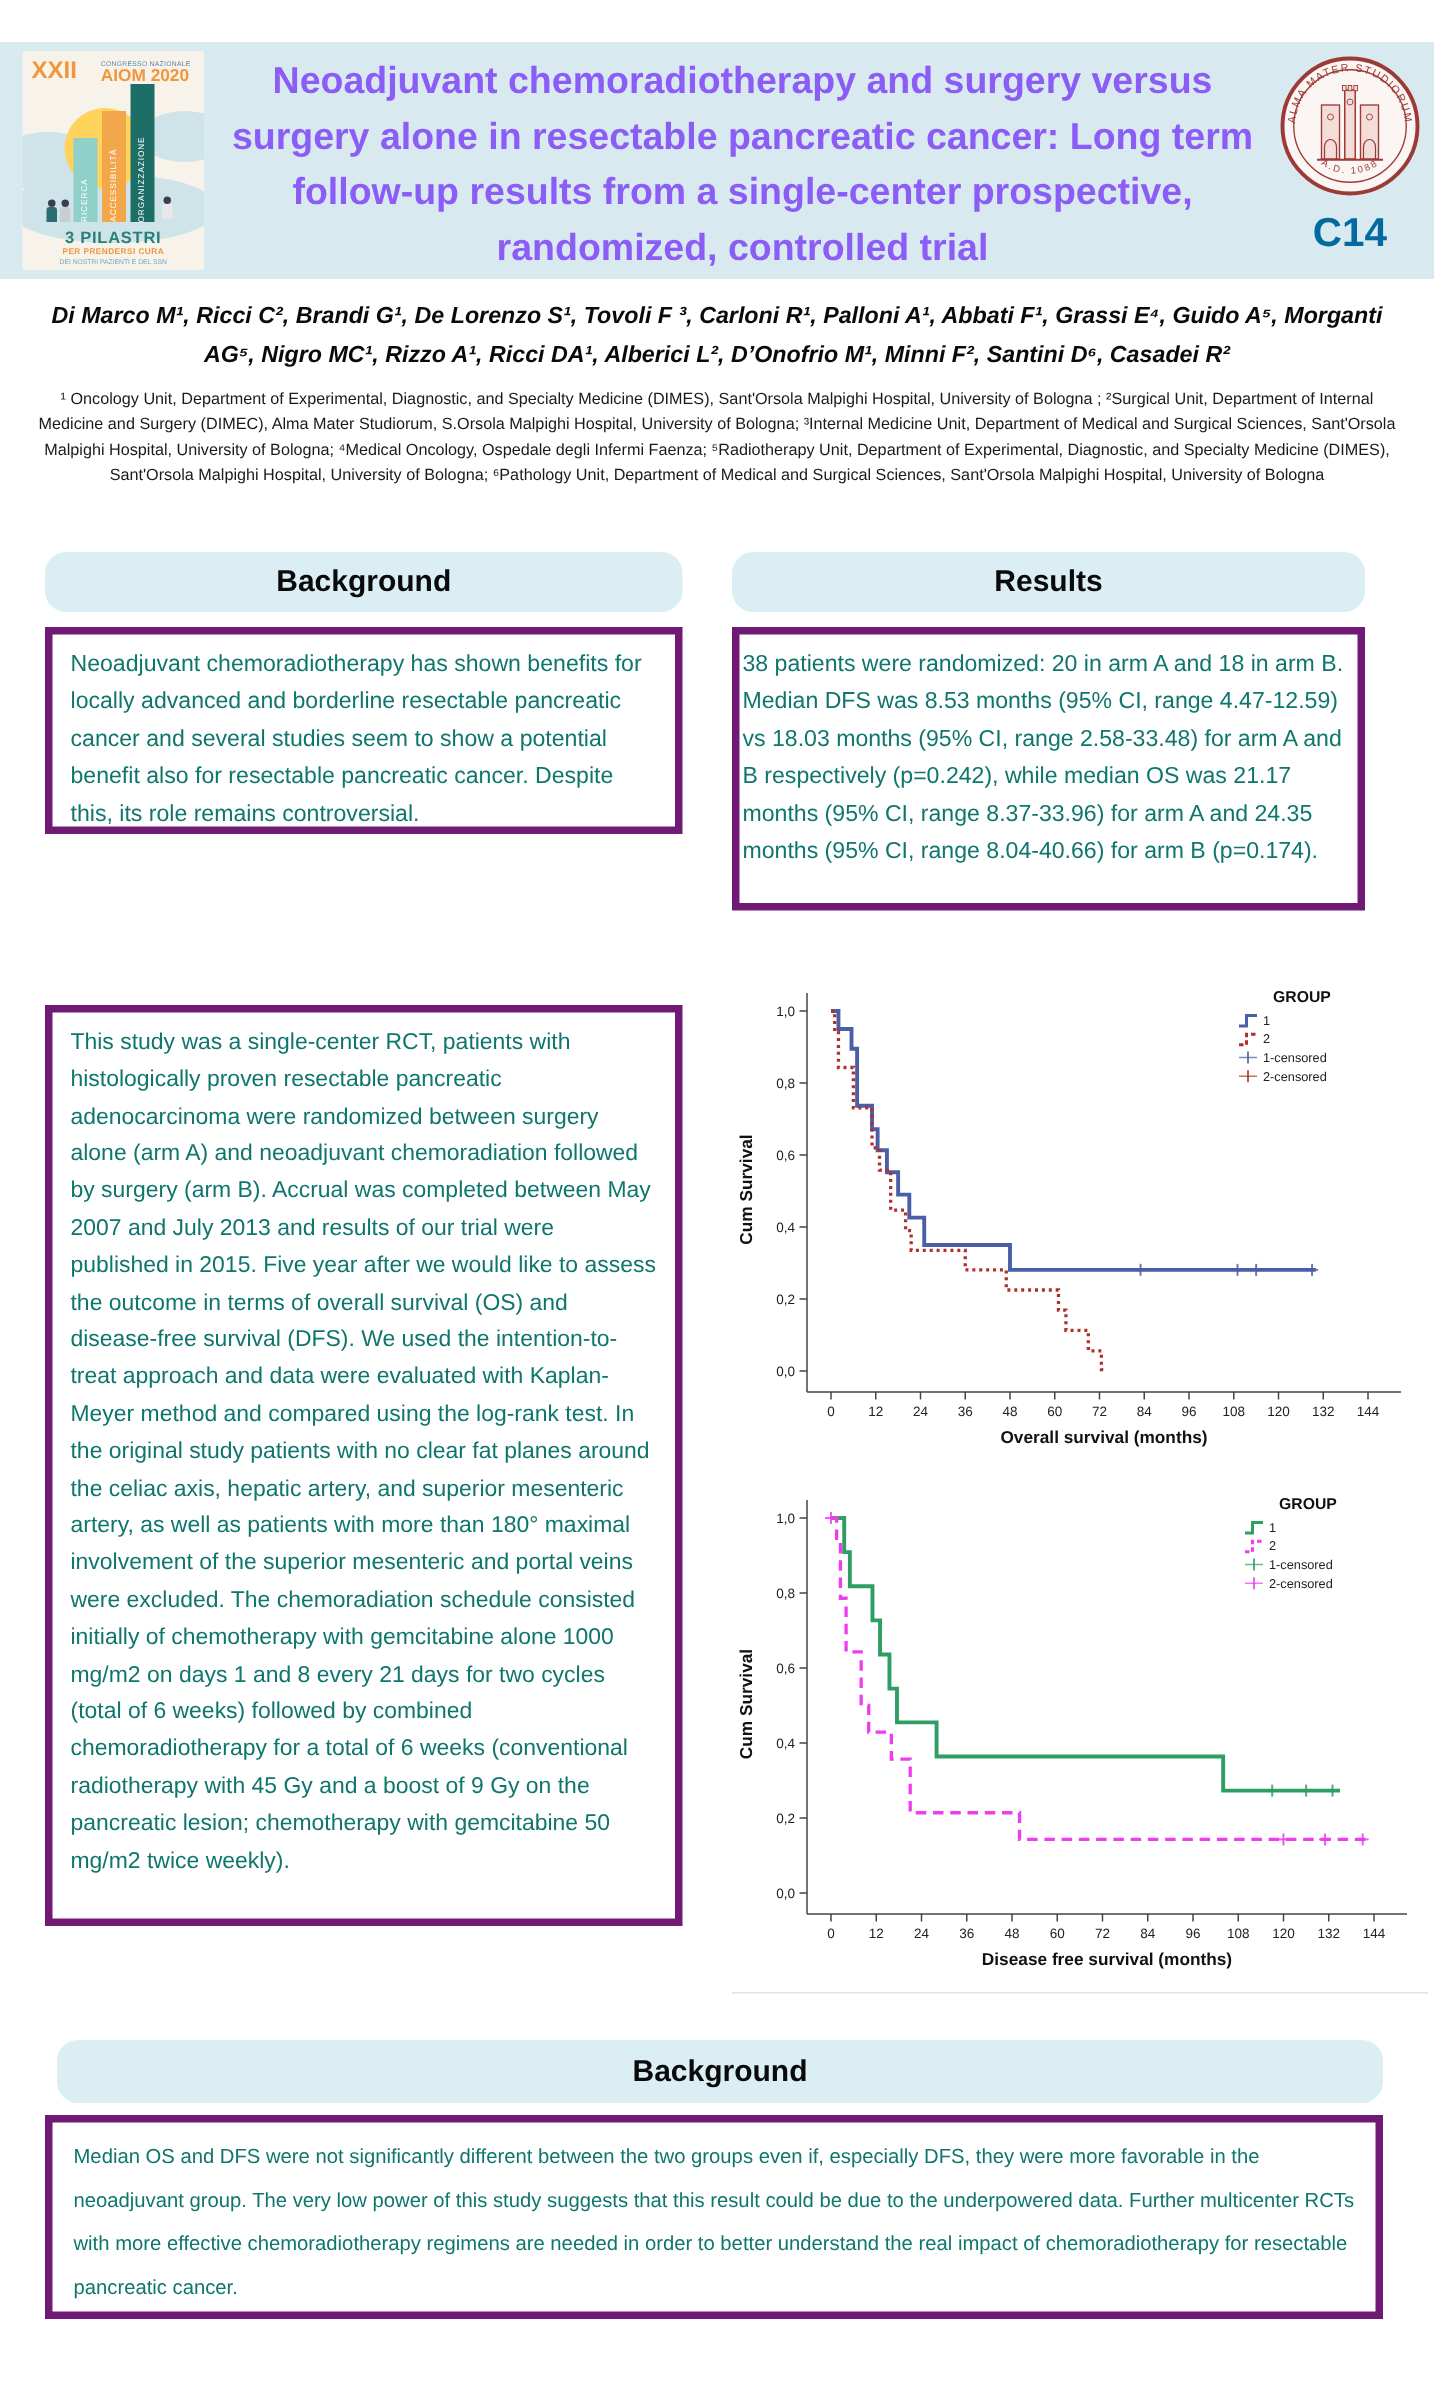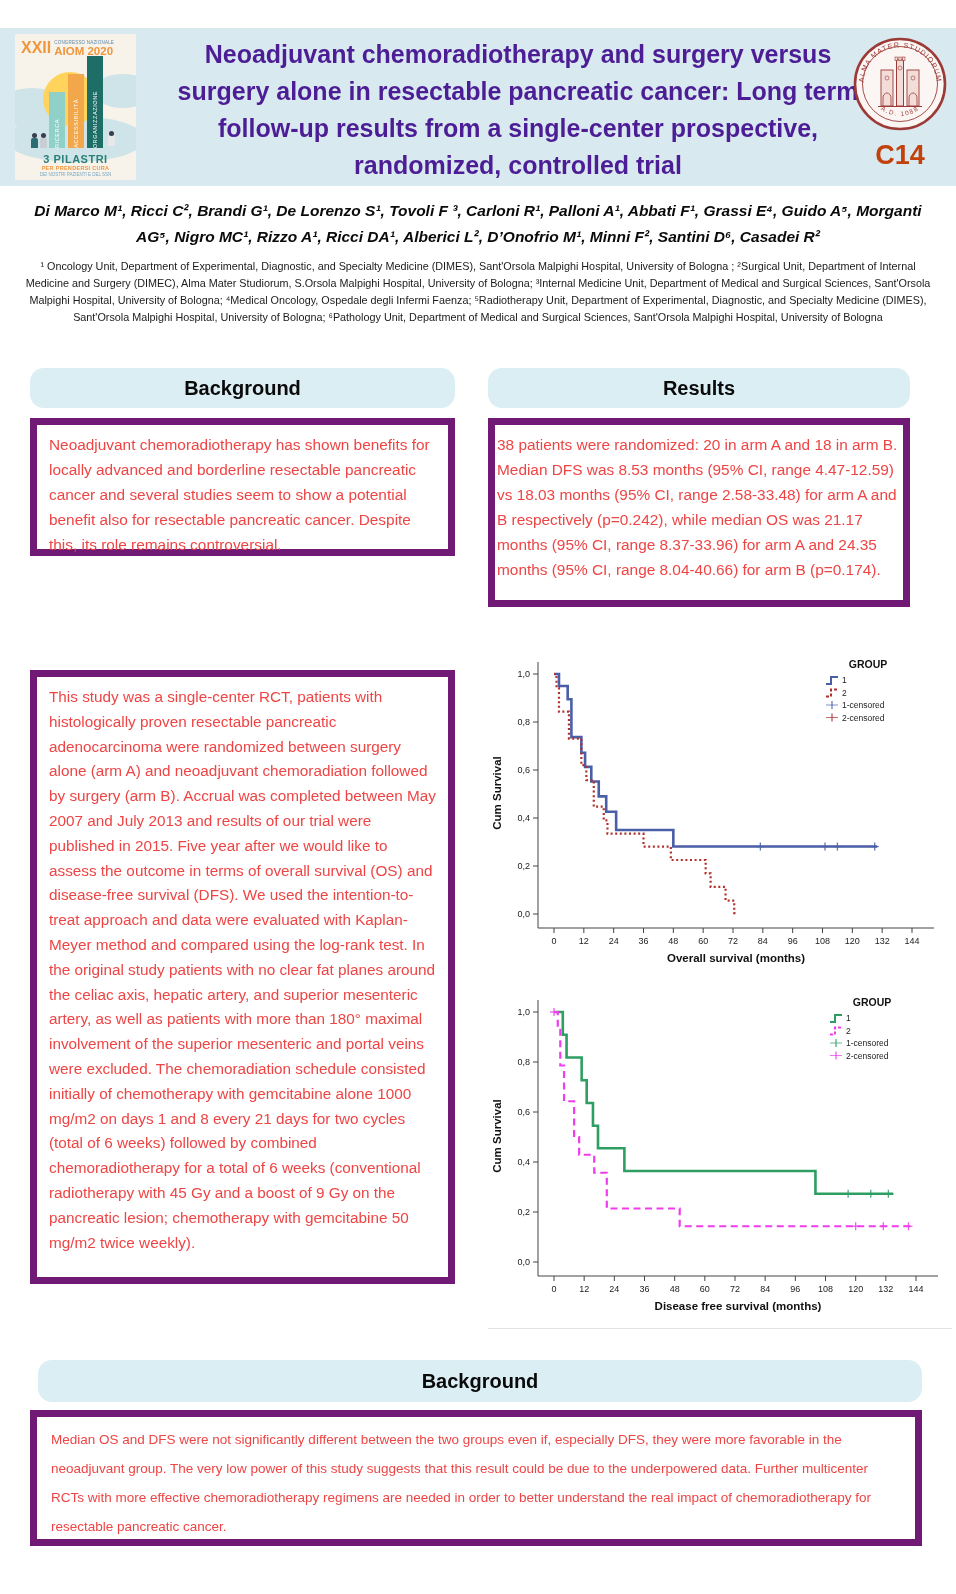--- a/index.html
+++ b/index.html
@@ -2,30 +2,30 @@
 <html><head>
 <meta charset="utf-8">
 <style>
   html,body{margin:0;padding:0;background:#ffffff;}
   body{font-family:"Liberation Sans",sans-serif;color:#111;}
   .poster{position:relative;width:956px;height:1594px;background:#fff;overflow:hidden;}
 
   
   .title-band{position:absolute;left:0;top:28px;width:956px;height:158px;background:#d8eaf0;}
   .title-block{position:absolute;left:148px;top:36px;width:694px;text-align:center;
-    font-weight:bold;font-size:25px;line-height:37px;color:#4c1d95;margin-left:23px;}
+    font-weight:bold;font-size:25px;line-height:37px;color:#8b5cf6;}
   .code-badge{position:absolute;left:850px;top:140px;width:100px;text-align:center;
-    color:#c2410c;font-weight:bold;font-size:27px;}
+    color:#0369a1;font-weight:bold;font-size:27px;}
 
   
   .logo-card{position:absolute;left:15px;top:34px;width:121px;height:146px;background:#f7f3ea;
     border-radius:2px;overflow:hidden;}
   .cloud{position:absolute;background:#cfe4e8;border-radius:50%;}
   .sun{position:absolute;left:28px;top:38px;width:54px;height:54px;border-radius:50%;background:#ffd35c;}
-  .logo-top{position:absolute;left:6px;top:6px;display:flex;gap:3px;align-items:flex-start;}
+  .logo-top{position:absolute;left:6px;top:6px;display:flex;gap:16px;align-items:flex-start;}
   .logo-xxii{color:#f0963c;font-weight:bold;font-size:16px;line-height:16px;}
   .logo-congresso{color:#5d88a8;font-size:4.5px;line-height:5px;letter-spacing:.2px;}
   .logo-aiom{color:#f0963c;font-weight:bold;font-size:11.5px;line-height:12px;}
   .pillar{position:absolute;bottom:32px;display:flex;align-items:flex-end;justify-content:center;}
   .pillar span{writing-mode:vertical-rl;transform:rotate(180deg);color:#fff;font-size:5.5px;
     letter-spacing:.6px;padding-bottom:3px;margin:0 auto;}
   .p1{left:34px;width:16px;height:56px;background:#8fd0c8;}
   .p2{left:53px;width:16px;height:74px;background:#f2a74b;}
   .p3{left:72px;width:16px;height:92px;background:#1e6e68;}
   .person{position:absolute;}
@@ -41,22 +41,22 @@
 
   
   .authors{position:absolute;left:28px;top:198px;width:900px;text-align:center;
     font-weight:bold;font-style:italic;font-size:15.5px;line-height:26px;color:#0a0a0a;}
   .affiliations{position:absolute;left:18px;top:258px;width:920px;text-align:center;
     font-size:10.8px;line-height:17px;color:#1a1a1a;}
 
   
   .sec-header{position:absolute;background:#daeef4;text-align:center;font-weight:bold;
     font-size:20px;color:#0a0a0a;border-radius:14px;}
-  .sec-box{position:absolute;background:#fff;border:7px solid #701a75;box-sizing:border-box;
-    color:#ef4444;}
+  .sec-box{position:absolute;background:#fff;border:5px solid #701a75;box-sizing:border-box;
+    color:#0f766e;}
   .hdr-bg{left:30px;top:368px;width:425px;height:40px;line-height:40px;}
   .box-bg{left:30px;top:418px;width:425px;height:138px;padding:7px 12px;font-size:15.4px;line-height:25px;}
   .hdr-res{left:488px;top:368px;width:422px;height:40px;line-height:40px;}
   .box-res{left:488px;top:418px;width:422px;height:189px;padding:7px 2px;font-size:15.4px;line-height:25px;}
   .hdr-mm{left:30px;top:620px;width:425px;height:40px;line-height:40px;}
   .box-mm{left:30px;top:670px;width:425px;height:614px;padding:8px 12px;font-size:15.3px;line-height:24.8px;}
   .hdr-conc{left:38px;top:1360px;width:884px;height:42px;line-height:42px;}
   .box-conc{left:30px;top:1410px;width:892px;height:136px;padding:8px 14px;font-size:13.5px;line-height:29px;}
 
   

